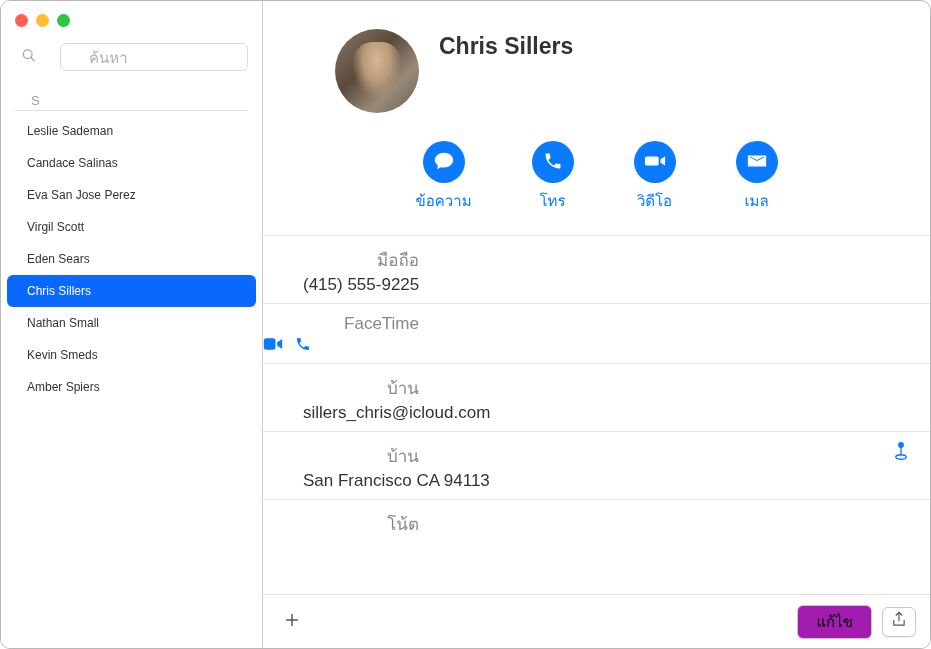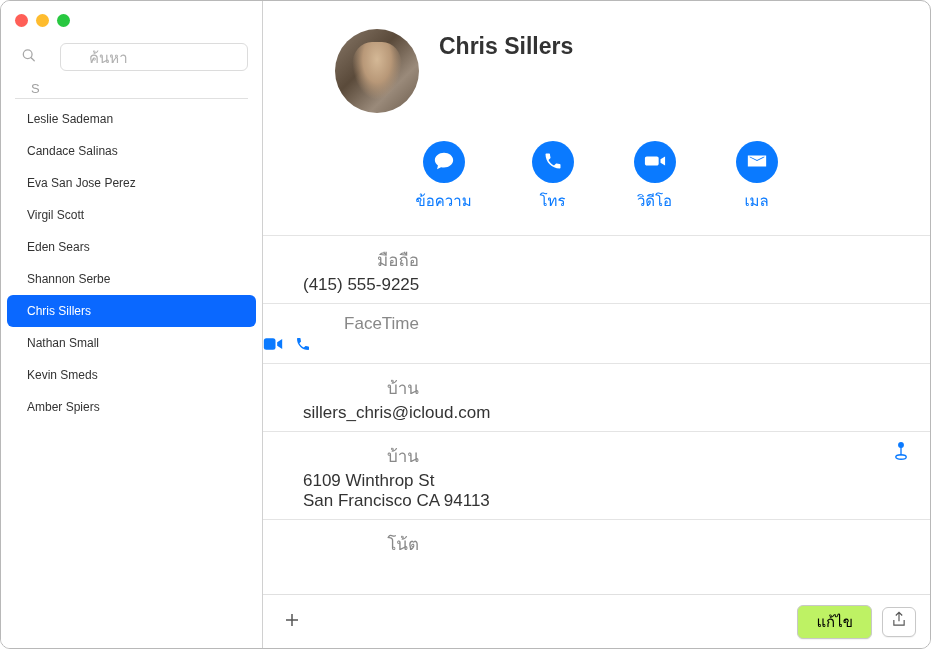--- a/index.html
+++ b/index.html
@@ -36,21 +36,21 @@
     }
     .traffic-light {
       width: 13px;
       height: 13px;
       border-radius: 50%;
     }
     .tl-close { background: #ff5f57; }
     .tl-min { background: #febc2e; }
     .tl-max { background: #28c840; }
     .search-box {
-      margin: 4px 14px 8px 14px;
+      margin: 4px 14px 20px 14px;
       position: relative;
       padding-left: 45px;
     }
     .search-box input {
       width: 100%;
       height: 28px;
       border: 1px solid #dcdcdc;
       border-radius: 6px;
       background: #fff;
       padding-left: 28px;
@@ -216,21 +216,21 @@
       justify-content: center;
       cursor: pointer;
       color: #555;
     }
     .footer-right {
       display: flex;
       gap: 10px;
       align-items: center;
     }
     .edit-btn {
-      background: #bef264;
+      background: #a21caf;
       border: 1px solid #c8c8c8;
       border-radius: 6px;
       padding: 4px 18px;
       font-size: 15px;
       cursor: pointer;
       box-shadow: 0 1px 1px rgba(0,0,0,0.05);
     }
     .share-btn {
       width: 34px;
       height: 30px;
@@ -264,21 +264,20 @@
       </span>
       <input type="text" placeholder="ค้นหา" style="">
     </div>
     <div class="section-header">S</div>
     <div class="contact-list">
       <div class="contact-item">Leslie Sademan</div>
       <div class="contact-item">Candace Salinas</div>
       <div class="contact-item">Eva San Jose Perez</div>
       <div class="contact-item">Virgil Scott</div>
       <div class="contact-item">Eden Sears</div>
-      <div class="contact-item">Shannon Serbe</div>
       <div class="contact-item selected">Chris Sillers</div>
       <div class="contact-item">Nathan Small</div>
       <div class="contact-item">Kevin Smeds</div>
       <div class="contact-item">Amber Spiers</div>
     </div>
   </div>
 
   <div class="detail">
     <div class="detail-header">
       <div class="avatar"></div>
@@ -349,21 +348,20 @@
           </span>
         </div>
       </div>
       <div class="field-row no-border">
         <div class="field-label">บ้าน</div>
         <div class="field-value">sillers_chris@icloud.com</div>
       </div>
       <div class="field-row" style="border-top:1px solid #e4e4e4; position:relative;">
         <div class="field-label">บ้าน</div>
         <div class="field-value">
-          <div>6109 Winthrop St</div>
           <div>San Francisco CA 94113</div>
         </div>
         <span class="map-pin">
           <svg width="18" height="22" viewBox="0 0 24 28" fill="none" stroke="currentColor" stroke-width="1.8">
               <circle cx="12" cy="6" r="3" fill="currentColor"></circle>
               <line x1="12" y1="9" x2="12" y2="20"></line>
               <ellipse cx="12" cy="22" rx="7" ry="3"></ellipse>
             </svg>
         </span>
       </div>

